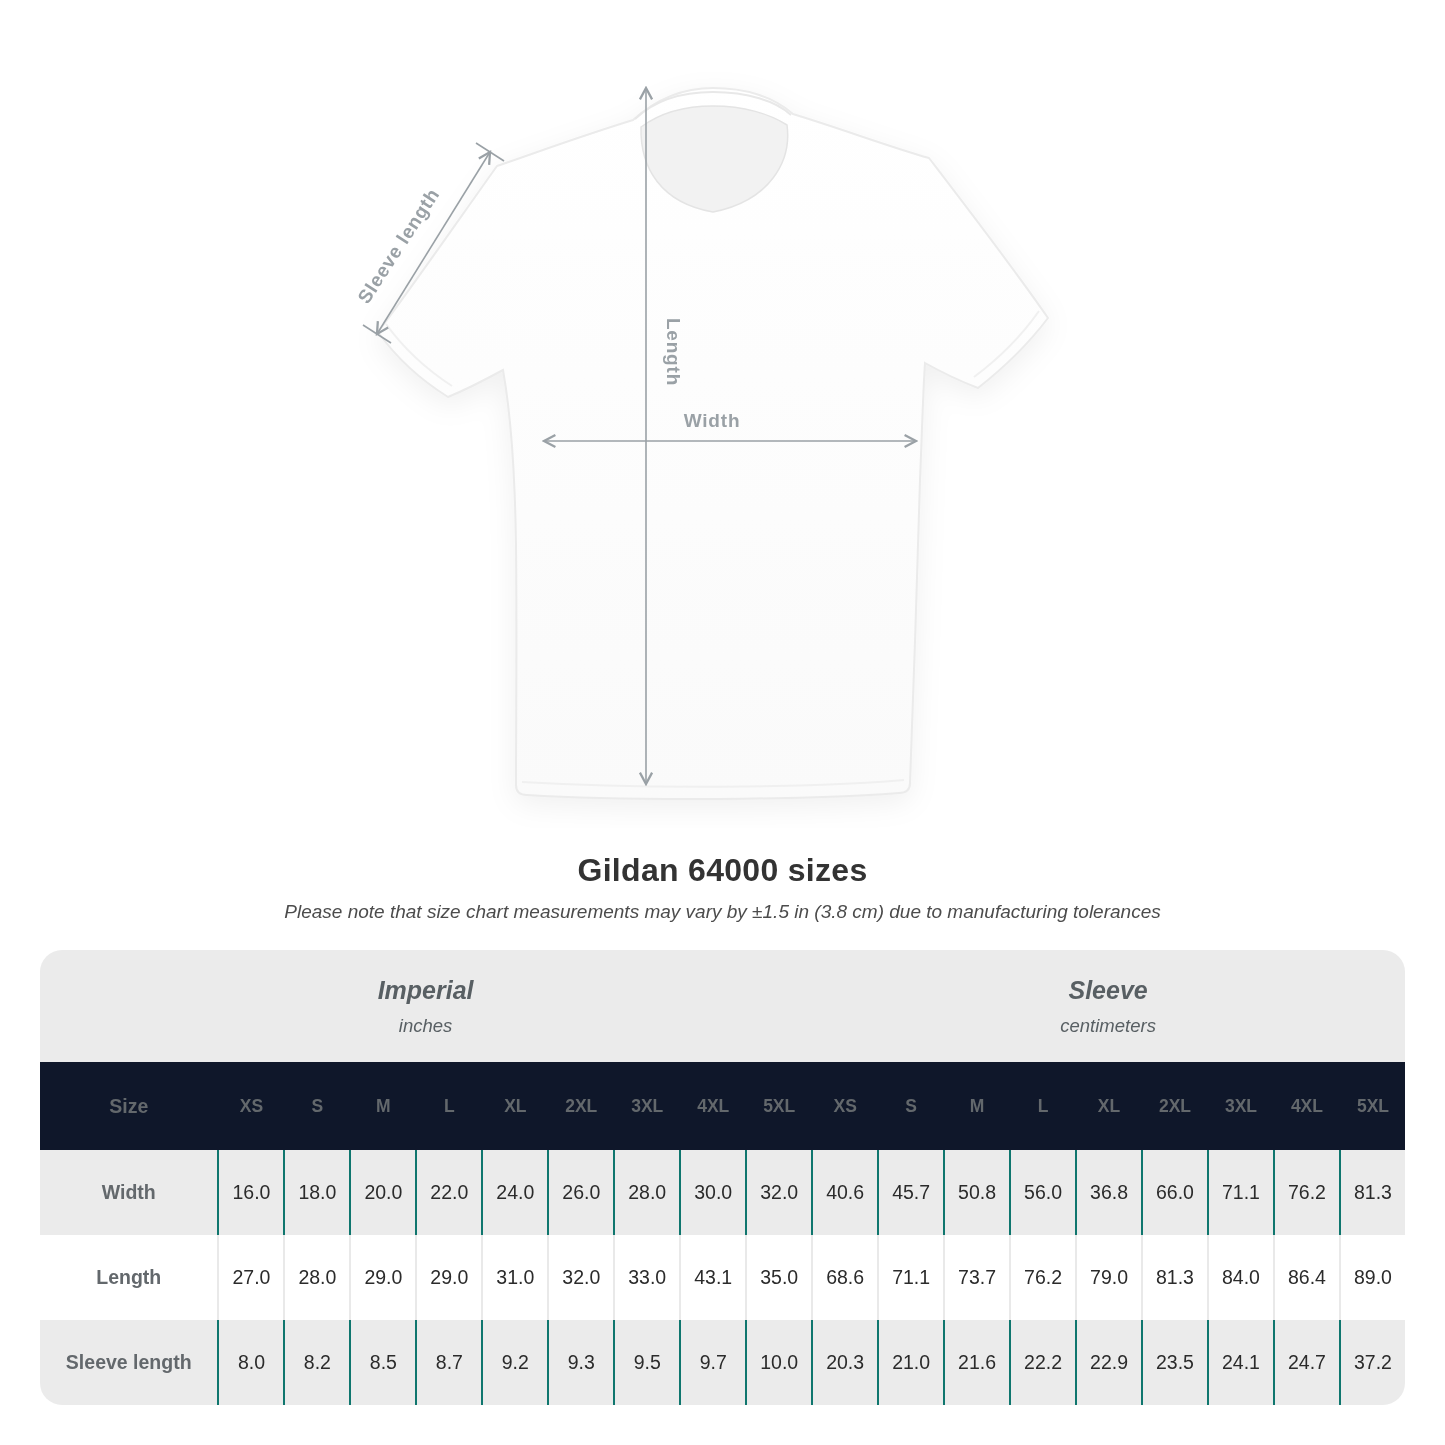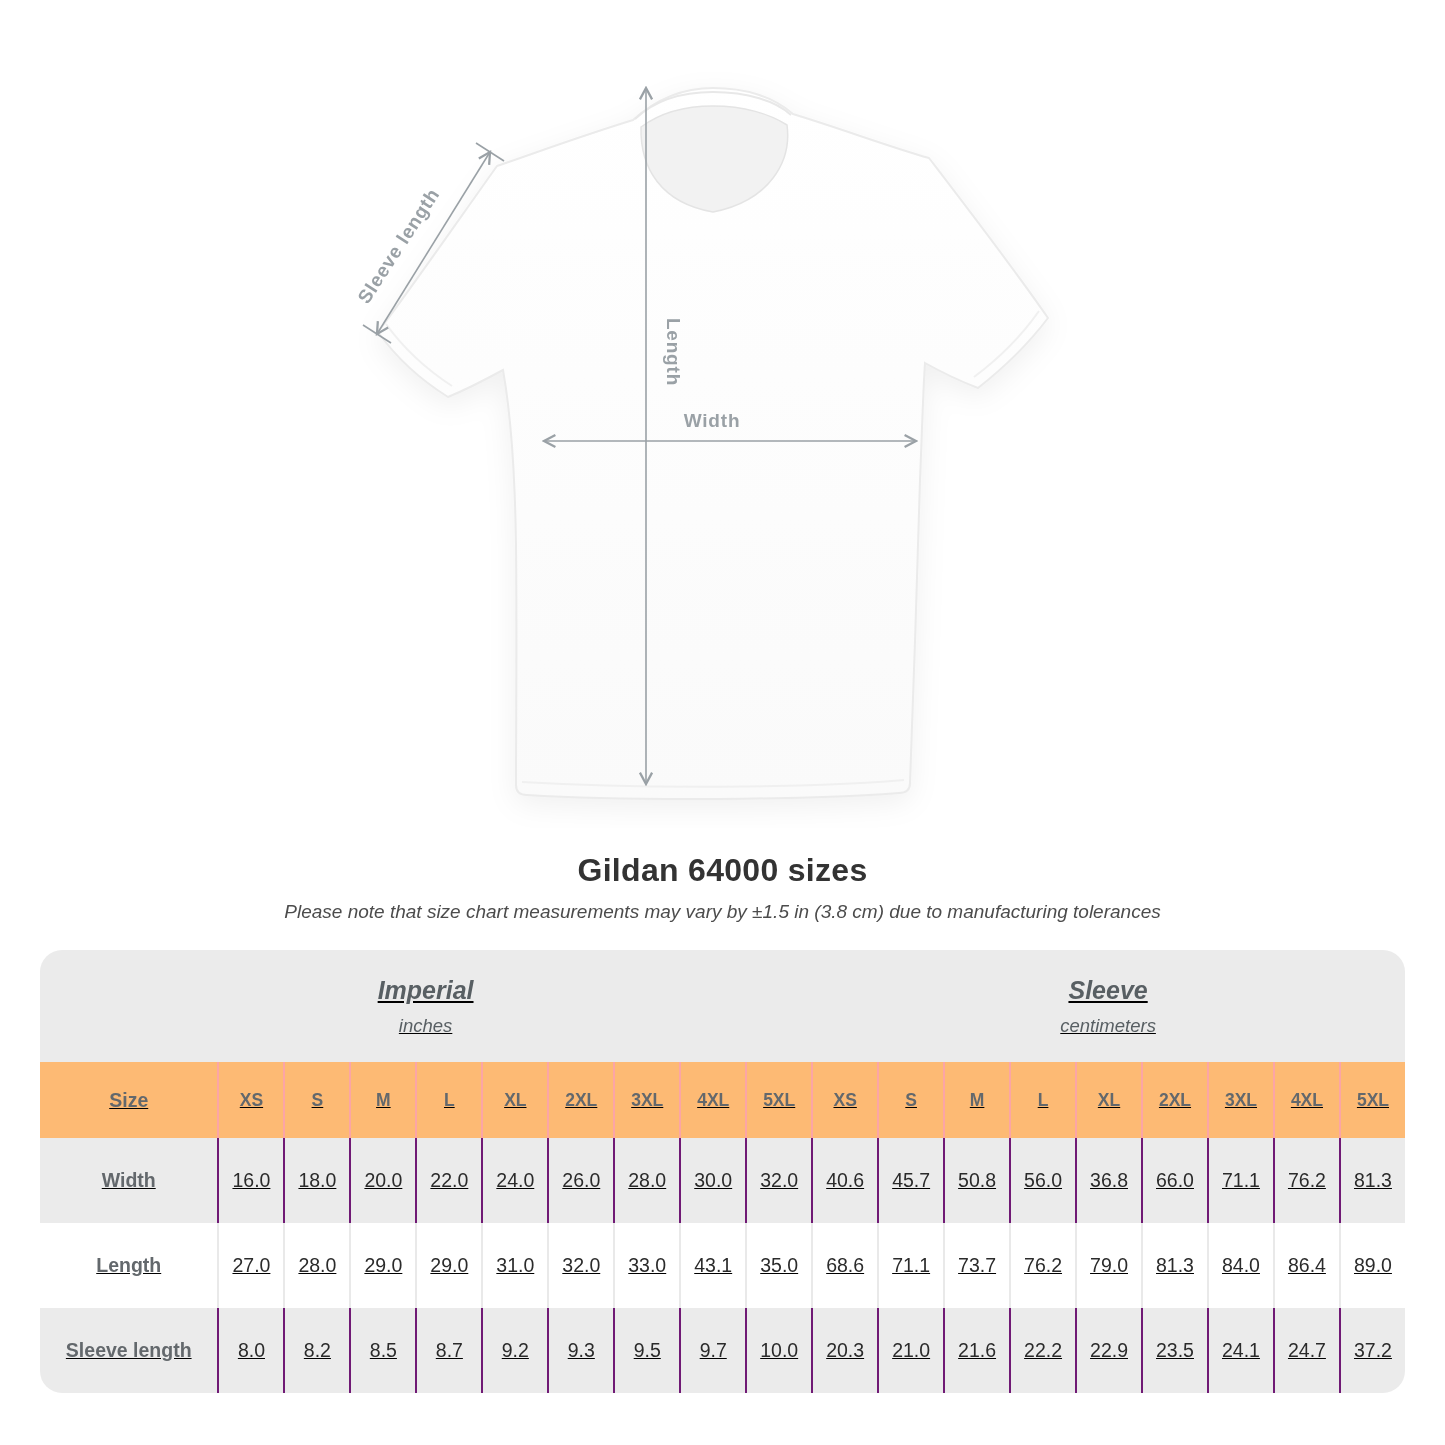--- a/index.html
+++ b/index.html
@@ -41,52 +41,51 @@
     font-style:italic;
     color:#4c4c4c;
   }
 
   
   .table-wrap {
     width:1365px;
     margin:27px auto 0;
     border-radius:22px;
     overflow:hidden;
-    text-decoration:underline;
   }
   table.size-chart {
     width:100%;
     border-collapse:separate;
     border-spacing:0;
     table-layout:fixed;
   }
   table.size-chart td {
     text-align:center;
     vertical-align:middle;
     padding:0;
   }
   .thead-row td { background:#ebebeb; height:112px; }
   .unit-label { font-size:25px; font-weight:bold; font-style:italic; color:#585f63; }
   .unit-sub   { font-size:18.5px; font-style:italic; color:#585f63; margin-top:10px; }
 
   .size-row td {
-    background:#fdba74;
-    height:76px;
+    background:#0f172a;
+    height:88px;
     font-weight:bold;
     color:#63686c;
     font-size:17.5px;
   }
   .data-row td { height:85px; font-size:19.5px; color:#2b2b2b; }
   .row-shade td { background:#ebebeb; }
   .row-light td { background:#ffffff; }
   td.label-cell { font-weight:bold; color:#63686c; font-size:19.5px; }
 
-  .size-row  td + td { border-left:2px solid #fca5a5; }
+  .size-row  td + td { border-left:2px solid #0f172a; }
   .row-light td + td { border-left:2px solid #e9e9e9; }
-  .row-shade td + td { border-left:2px solid #701a75; }
+  .row-shade td + td { border-left:2px solid #0f766e; }
 </style>
 </head>
 <body>
 
 <div class="figure">
   <svg width="1445" height="828" viewBox="0 0 1445 828">
     <defs>
       <marker id="arr" viewBox="0 0 10 10" refX="8.5" refY="5" markerWidth="9.5" markerHeight="9.5" orient="auto-start-reverse">
         <path d="M1,1 L8.5,5 L1,9" fill="none" stroke="#9aa1a6" stroke-width="1.5"></path>
       </marker>

